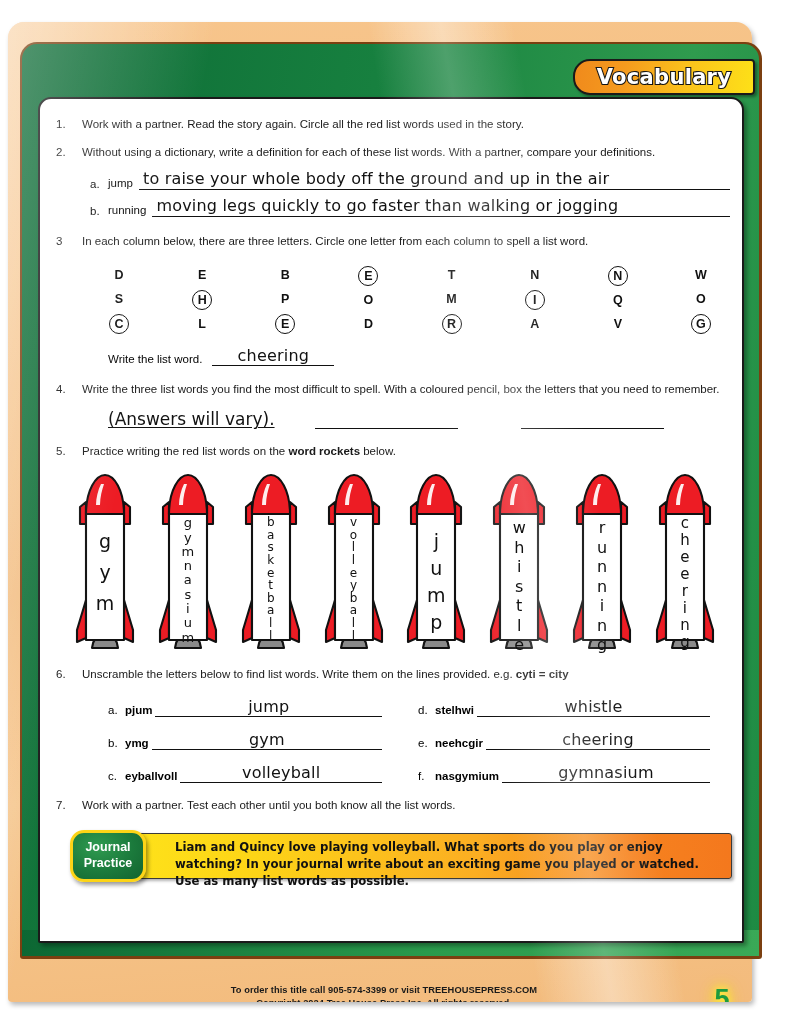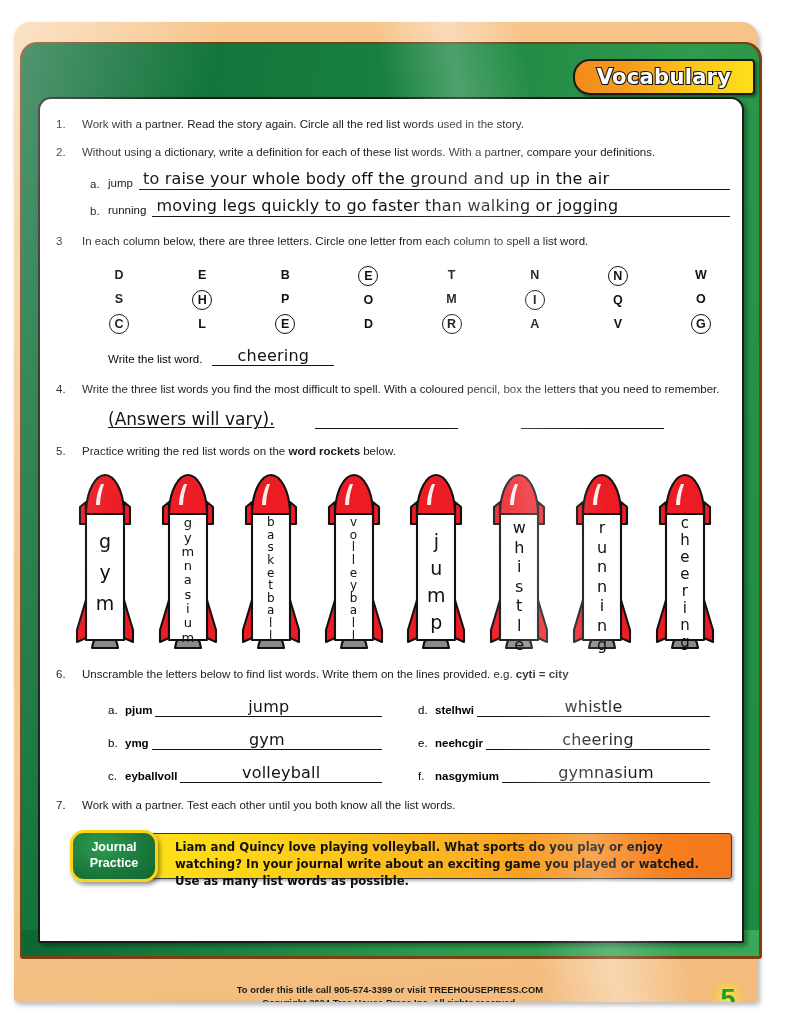--- a/index.html
+++ b/index.html
@@ -14,21 +14,21 @@
   
   #page {
     position: relative;
     width: 791px; height: 1024px;
     background: #ffffff;
   }
 
   
   .sheet-outer {
     position: absolute;
-    left: 14px; top: 22px;
+    left: 8px; top: 22px;
     width: 744px; height: 980px;
     background: linear-gradient(175deg, #f7c58c 0%, #f5bd7d 30%, #f2b877 55%, #f6c78f 75%, #f3bb7c 100%);
     border-radius: 16px 16px 4px 4px;
     box-shadow: 2px 3px 5px rgba(0,0,0,0.28);
     overflow: hidden;
   }
   .sheet-outer::before {
     content: "";
     position: absolute; left: 0; top: 0; width: 100%; height: 100%;
     background:
@@ -202,21 +202,21 @@
     box-shadow: 2px 2px 3px rgba(0,0,0,0.3);
   }
   .jtext {
     position: absolute; left: 105px; top: 9px; width: 552px;
     font-family: "DejaVu Sans", sans-serif;
     font-size: 11.7px; font-weight: bold; color: #111;
     line-height: 1.45;
   }
   .jbadge {
     position: absolute; left: 0; top: 0;
-    width: 88px; height: 52px;
+    width: 76px; height: 52px;
     background: radial-gradient(ellipse at 35% 30%, #2f9b50 0%, #1b7a3c 55%, #126330 100%);
     border: 3px solid #fcd417;
     border-radius: 14px;
     box-shadow: 2px 3px 4px rgba(0,0,0,0.4);
     display: flex; flex-direction: column;
     align-items: center; justify-content: center;
     color: #ffffff;
     font-size: 12.5px; font-weight: bold;
     line-height: 1.25;
     z-index: 3;

